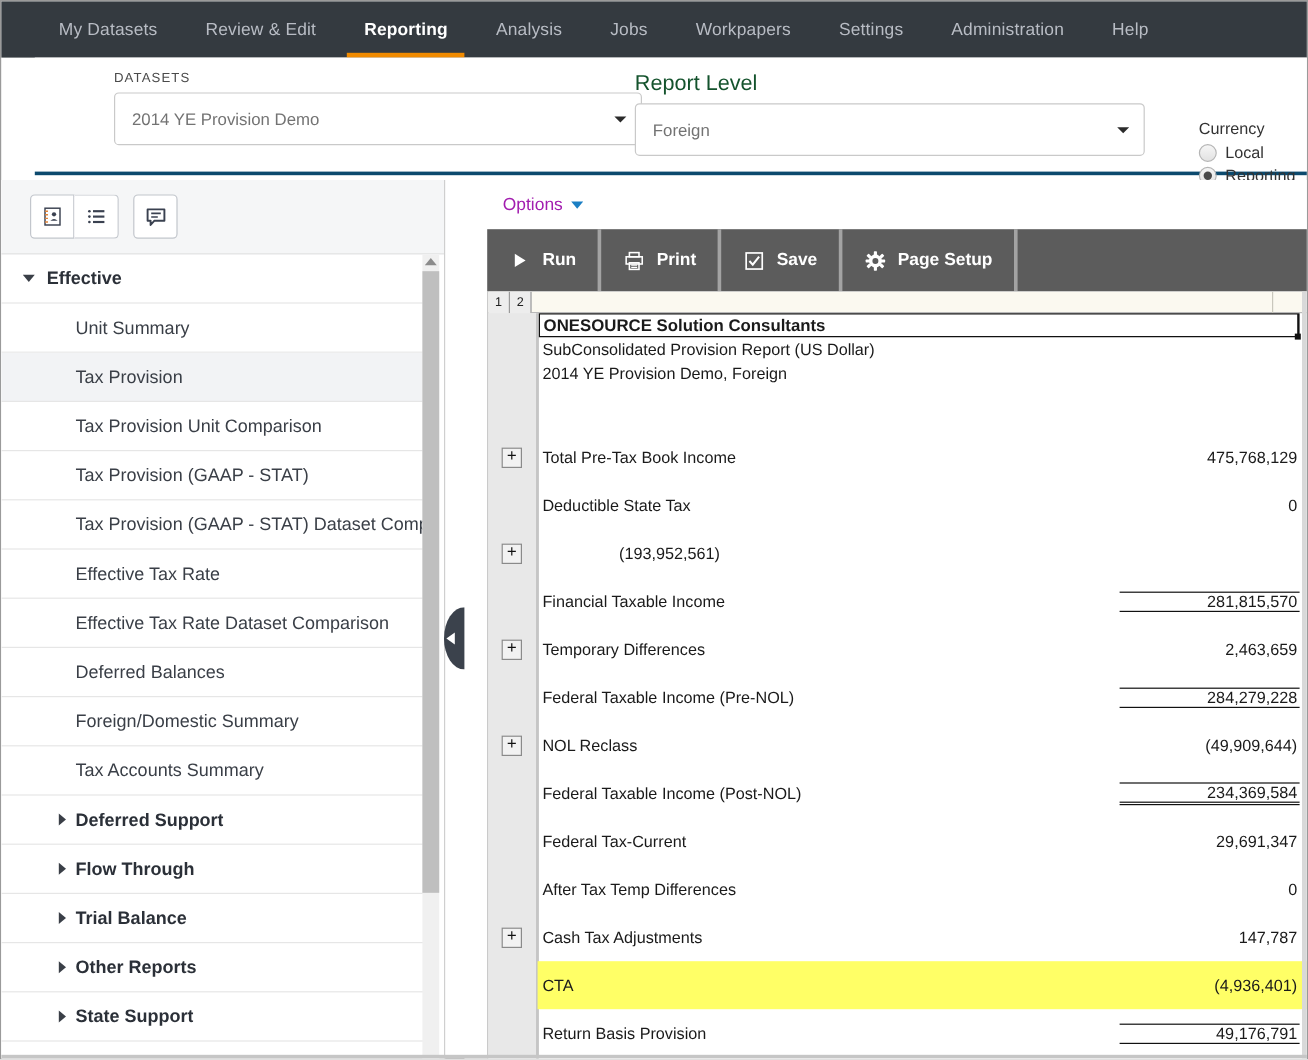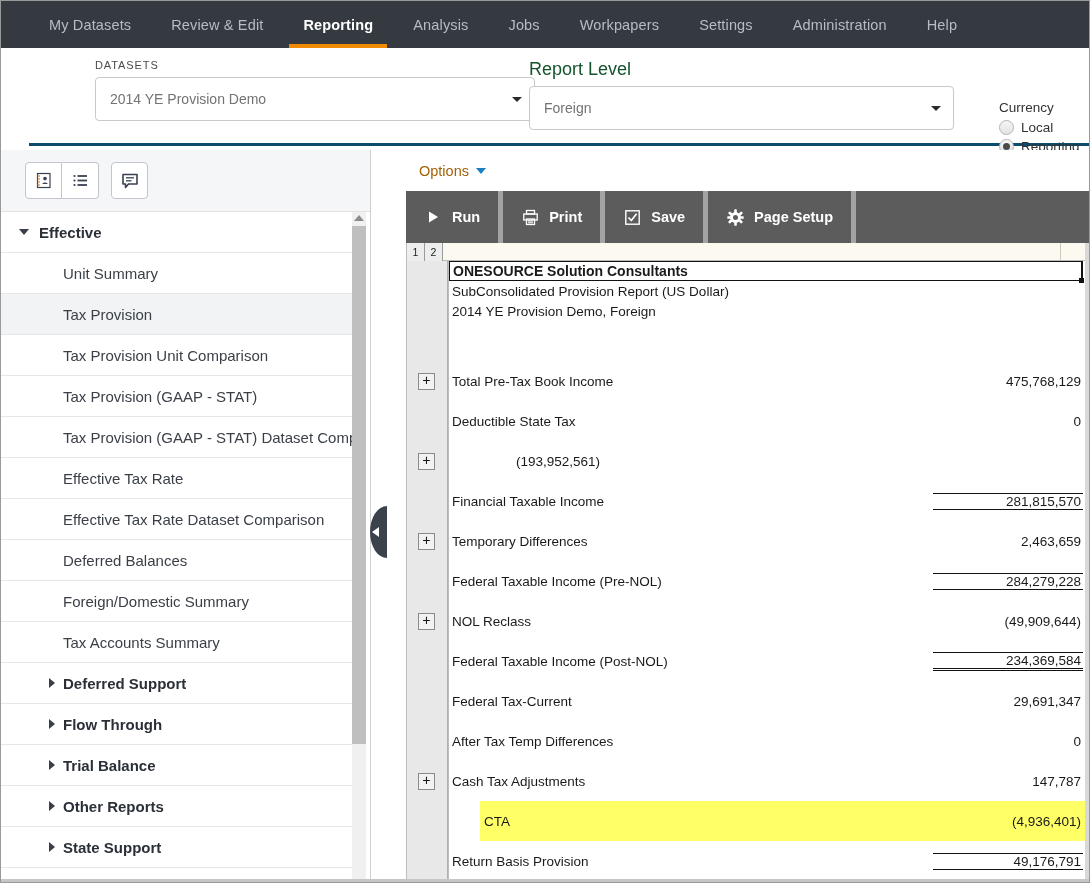--- a/index.html
+++ b/index.html
@@ -213,21 +213,21 @@
     width: 704px; height: 733px;
     background: #ffffff;
     overflow: hidden;
   }
   .options-bar {
     height: 41px;
     display: flex; align-items: center;
     padding-left: 32px;
   }
   .options-link {
-    color: #a16207;
+    color: #a21caf;
     font-size: 14.5px;
     cursor: pointer;
     display: flex; align-items: center;
   }
   .options-chev {
     margin-left: 7px;
     width: 0; height: 0;
     border-left: 5px solid transparent;
     border-right: 5px solid transparent;
     border-top: 6px solid #1b7fc4;
@@ -238,21 +238,21 @@
     width: 685px; height: 52px;
     background: #5c5c5c;
     display: flex; align-items: stretch;
   }
   .tb-btn {
     display: flex; align-items: center;
     padding: 0 18px;
     color: #ffffff;
     font-size: 14.5px;
     font-weight: bold;
-    border-right: 5px solid #a3a3a3;
+    border-right: 3px solid #a3a3a3;
     cursor: pointer;
     white-space: nowrap;
   }
   .tb-icon {
     margin-right: 10px;
     display: flex; align-items: center; justify-content: center;
     width: 18px; height: 18px;
     flex: none;
   }
   .tb-fill { flex: 1; }
@@ -316,21 +316,21 @@
   .rrow.sub   { height: 20px; }
   .rrow.blank { height: 40px; }
   .rlabel { flex: 1; white-space: nowrap; }
   .rvalue {
     width: 150px; text-align: right;
     white-space: nowrap;
     padding-right: 2px;
   }
   .rvalue.single-ul { border-top: 1px solid #111; border-bottom: 1px solid #111; }
   .rvalue.double-ul { border-top: 1px solid #111; border-bottom: 3px double #111; }
-  .rrow.highlight { background: #ffff66; margin-left: 32px; }
+  .rrow.highlight { background: #ffff66; }
   .title-cell {
     border: 1px solid #111;
     border-right: 2px solid #111;
     padding: 1px 3px;
     display: inline-block;
     width: 100%;
     font-weight: bold;
     background: #fff;
     position: relative;
   }

